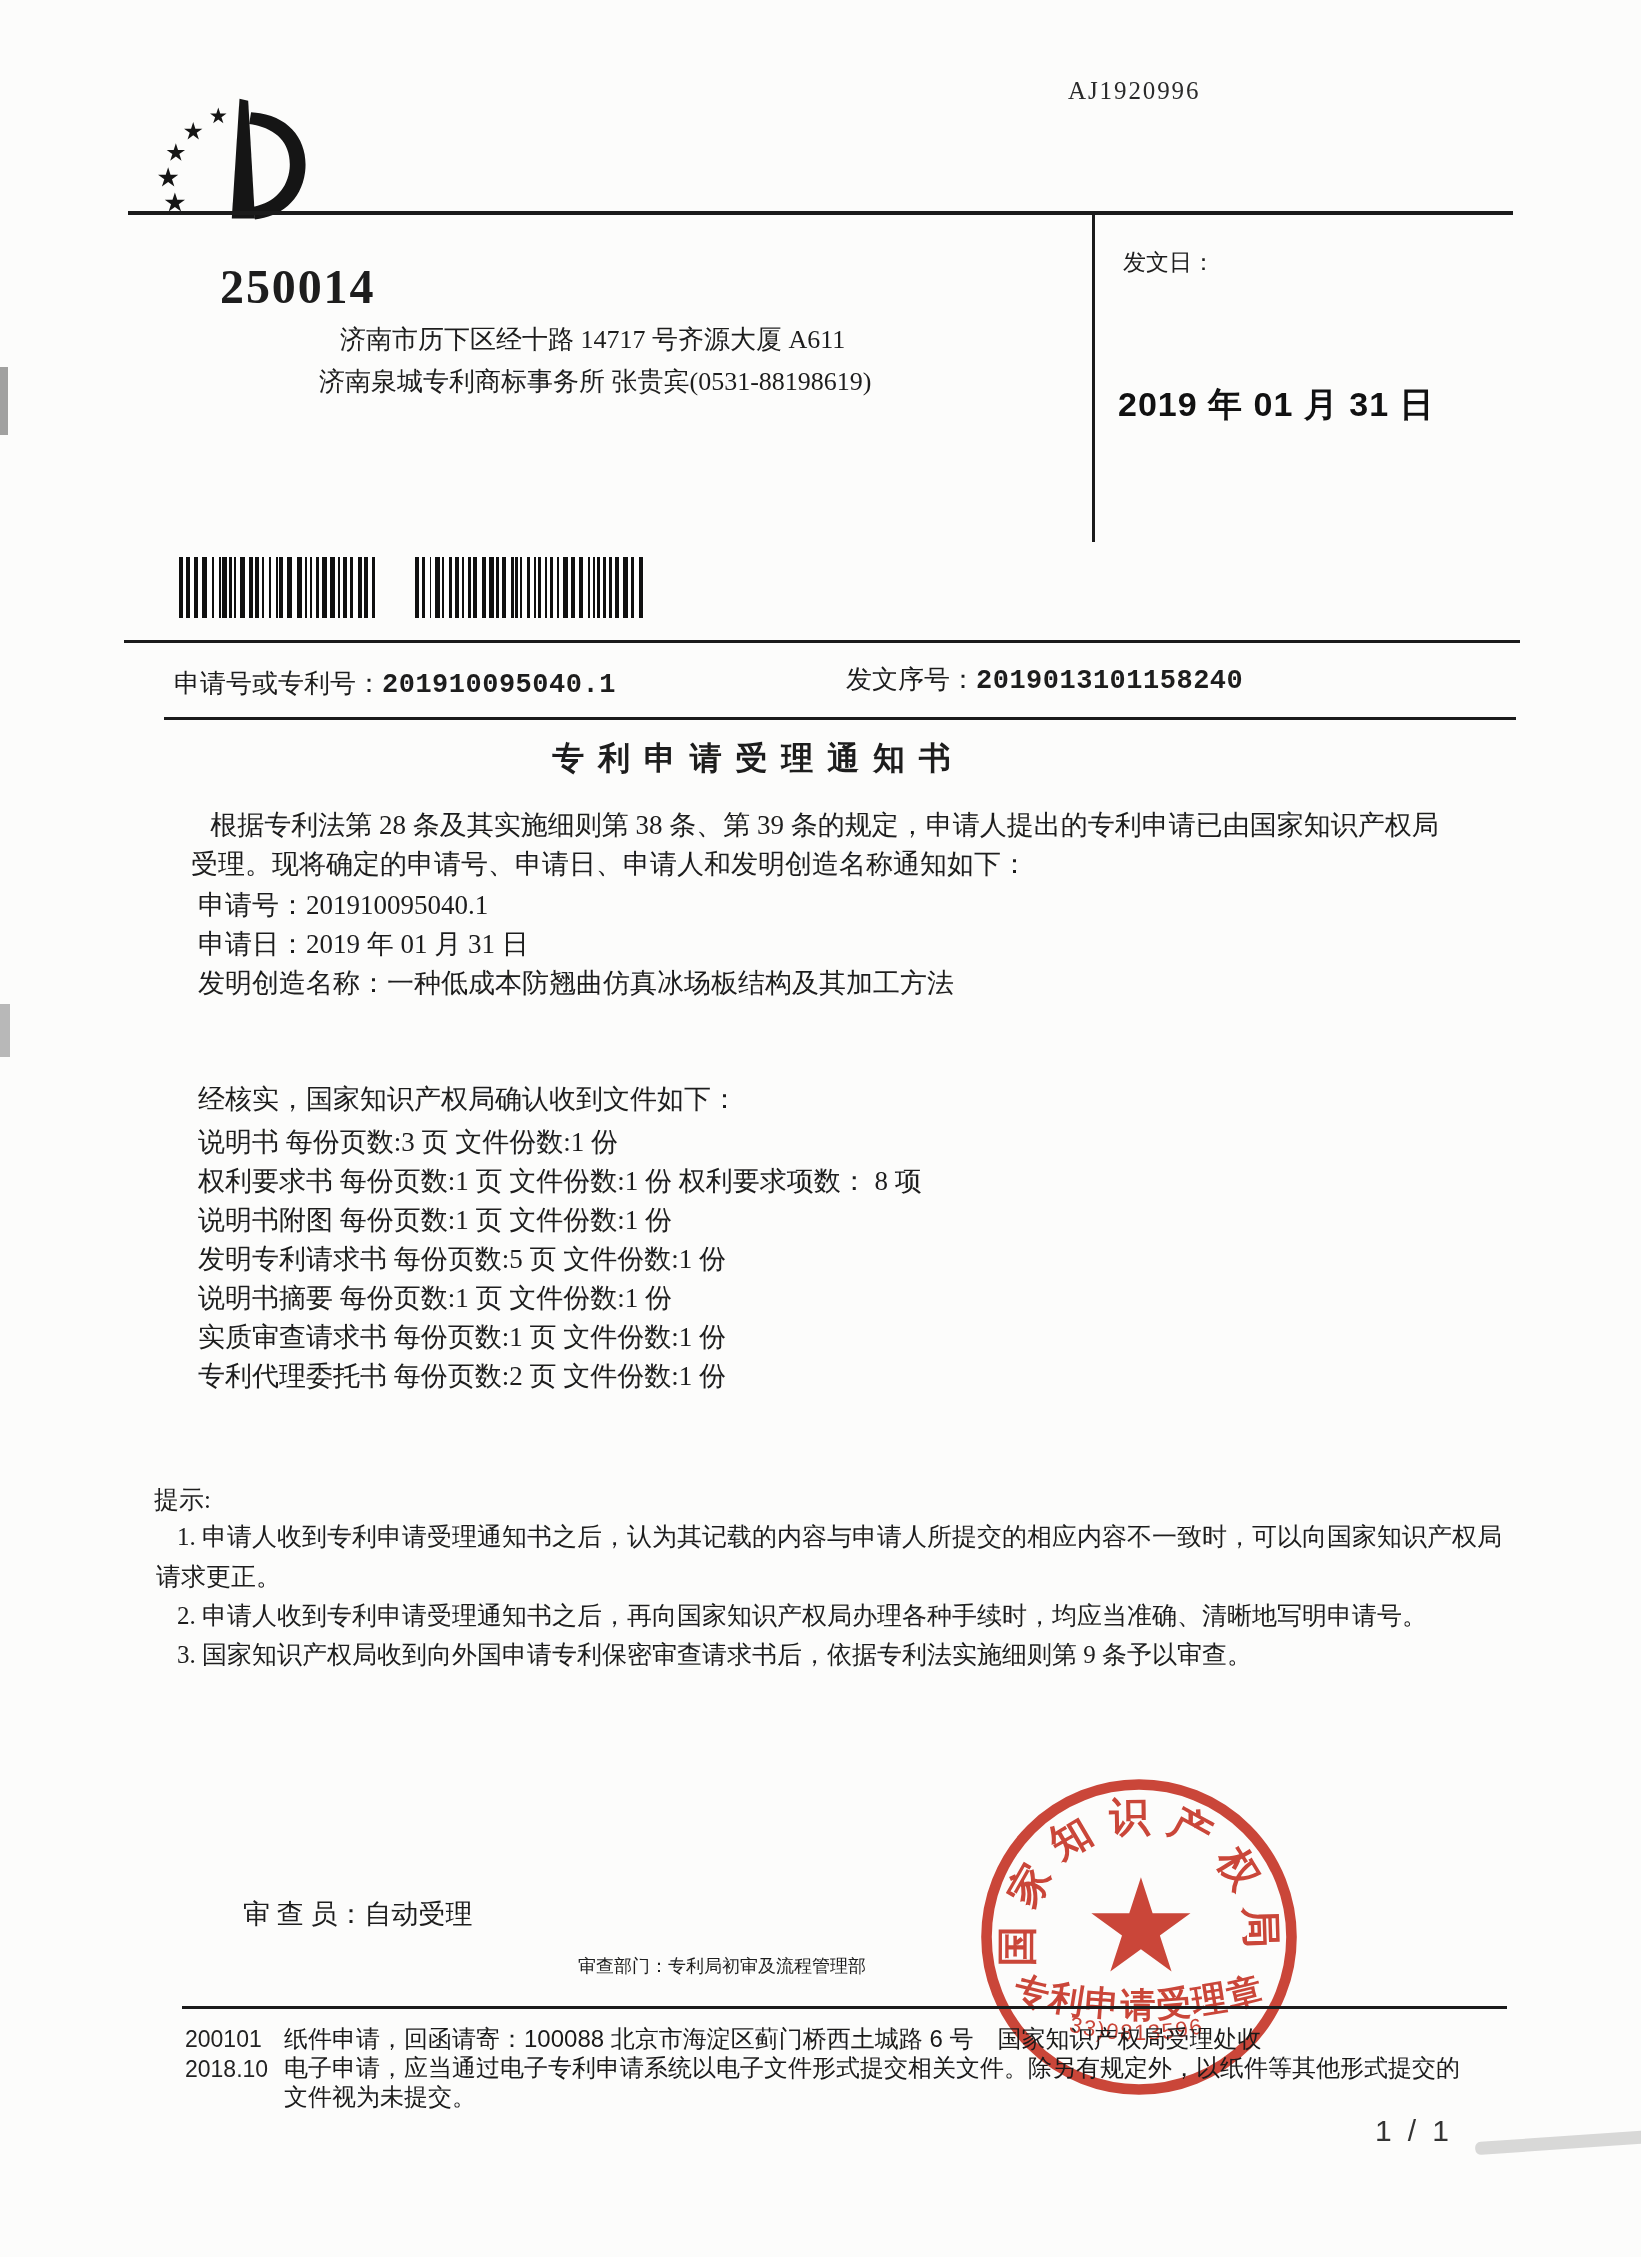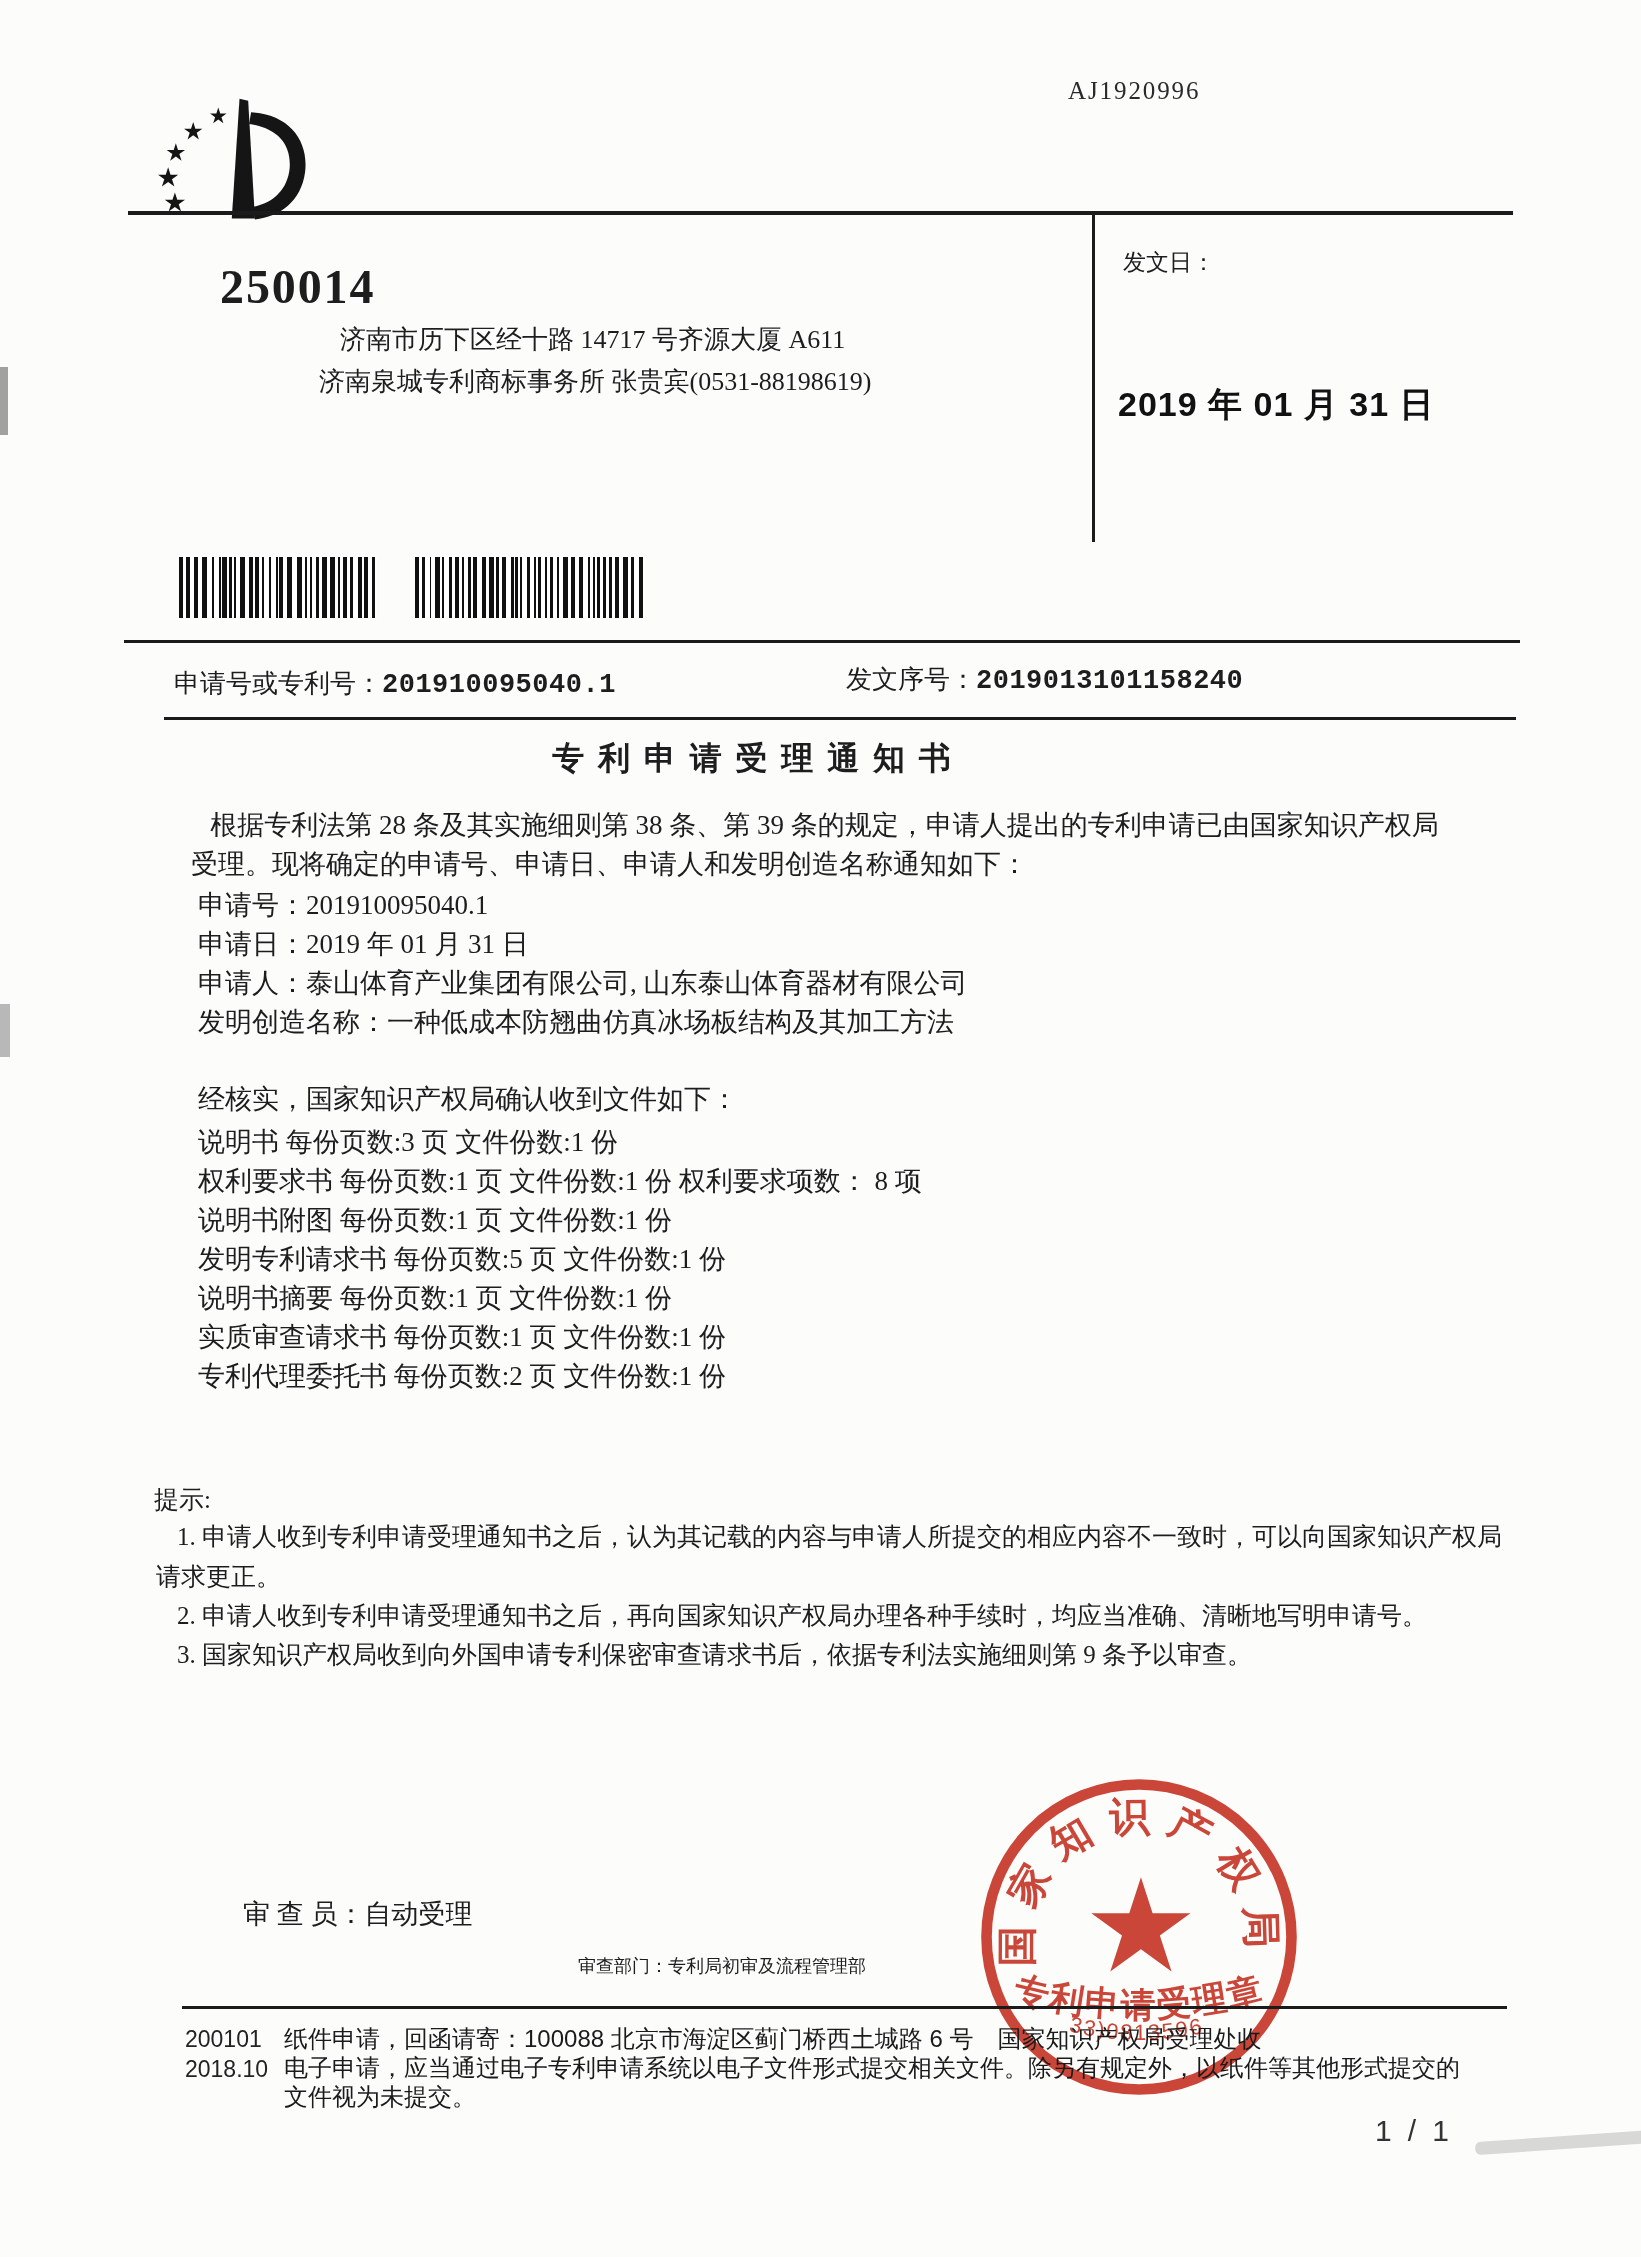--- a/index.html
+++ b/index.html
@@ -172,21 +172,20 @@
   <div class="rule rule-ref"></div>
 
   <div class="abs notice-title">专 利 申 请 受 理 通 知 书</div>
 
   <div class="abs body-line intro1" style="white-space:normal;">根据专利法第 28 条及其实施细则第 38 条、第 39 条的规定，申请人提出的专利申请已由国家知识产权局</div>
   <div class="abs body-line intro2">受理。现将确定的申请号、申请日、申请人和发明创造名称通知如下：</div>
 
   <div class="abs fields">
     <div><span>申请号：</span><span>201910095040.1</span></div>
     <div><span>申请日：</span><span>2019 年 01 月 31 日</span></div>
-    <div><span>申请人：</span><span>泰山体育产业集团有限公司, 山东泰山体育器材有限公司</span></div>
     <div><span>发明创造名称：</span><span>一种低成本防翘曲仿真冰场板结构及其加工方法</span></div>
   </div>
 
   <div class="abs received">经核实，国家知识产权局确认收到文件如下：</div>
 
   <div class="abs docs">
     <div>说明书 每份页数:3 页 文件份数:1 份</div>
     <div>权利要求书 每份页数:1 页 文件份数:1 份 权利要求项数： 8 项</div>
     <div>说明书附图 每份页数:1 页 文件份数:1 份</div>
     <div>发明专利请求书 每份页数:5 页 文件份数:1 份</div>

